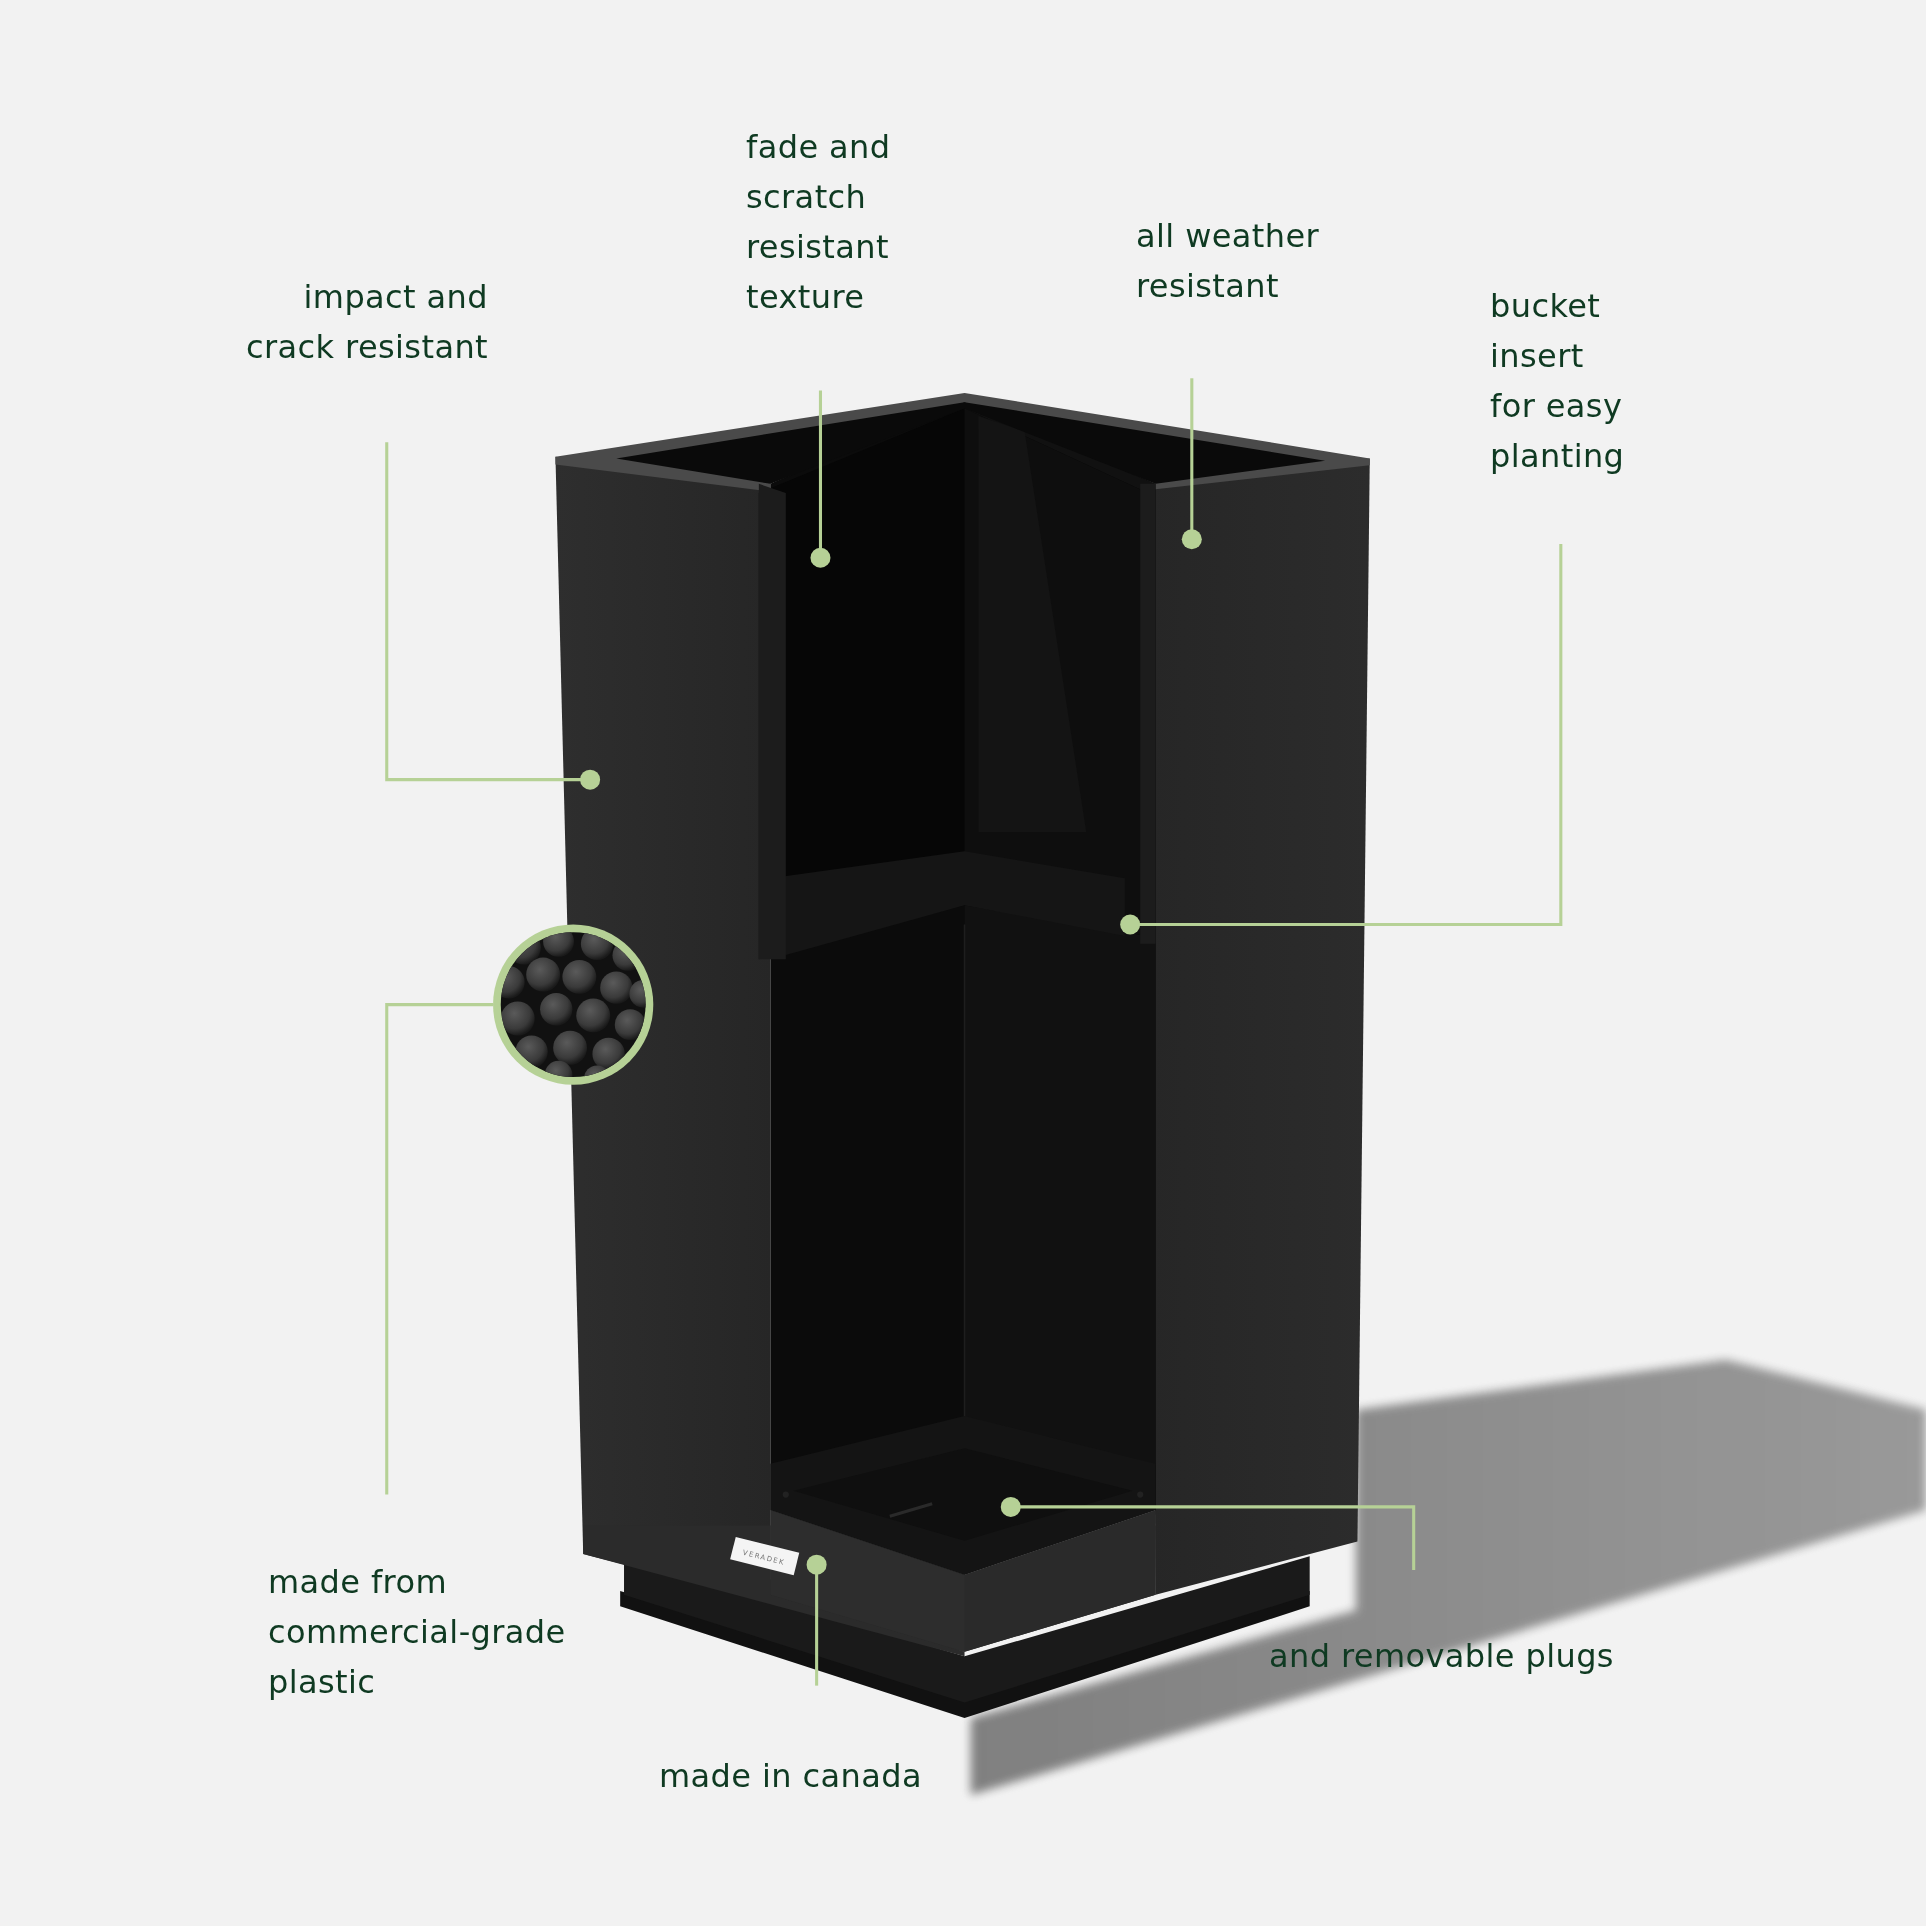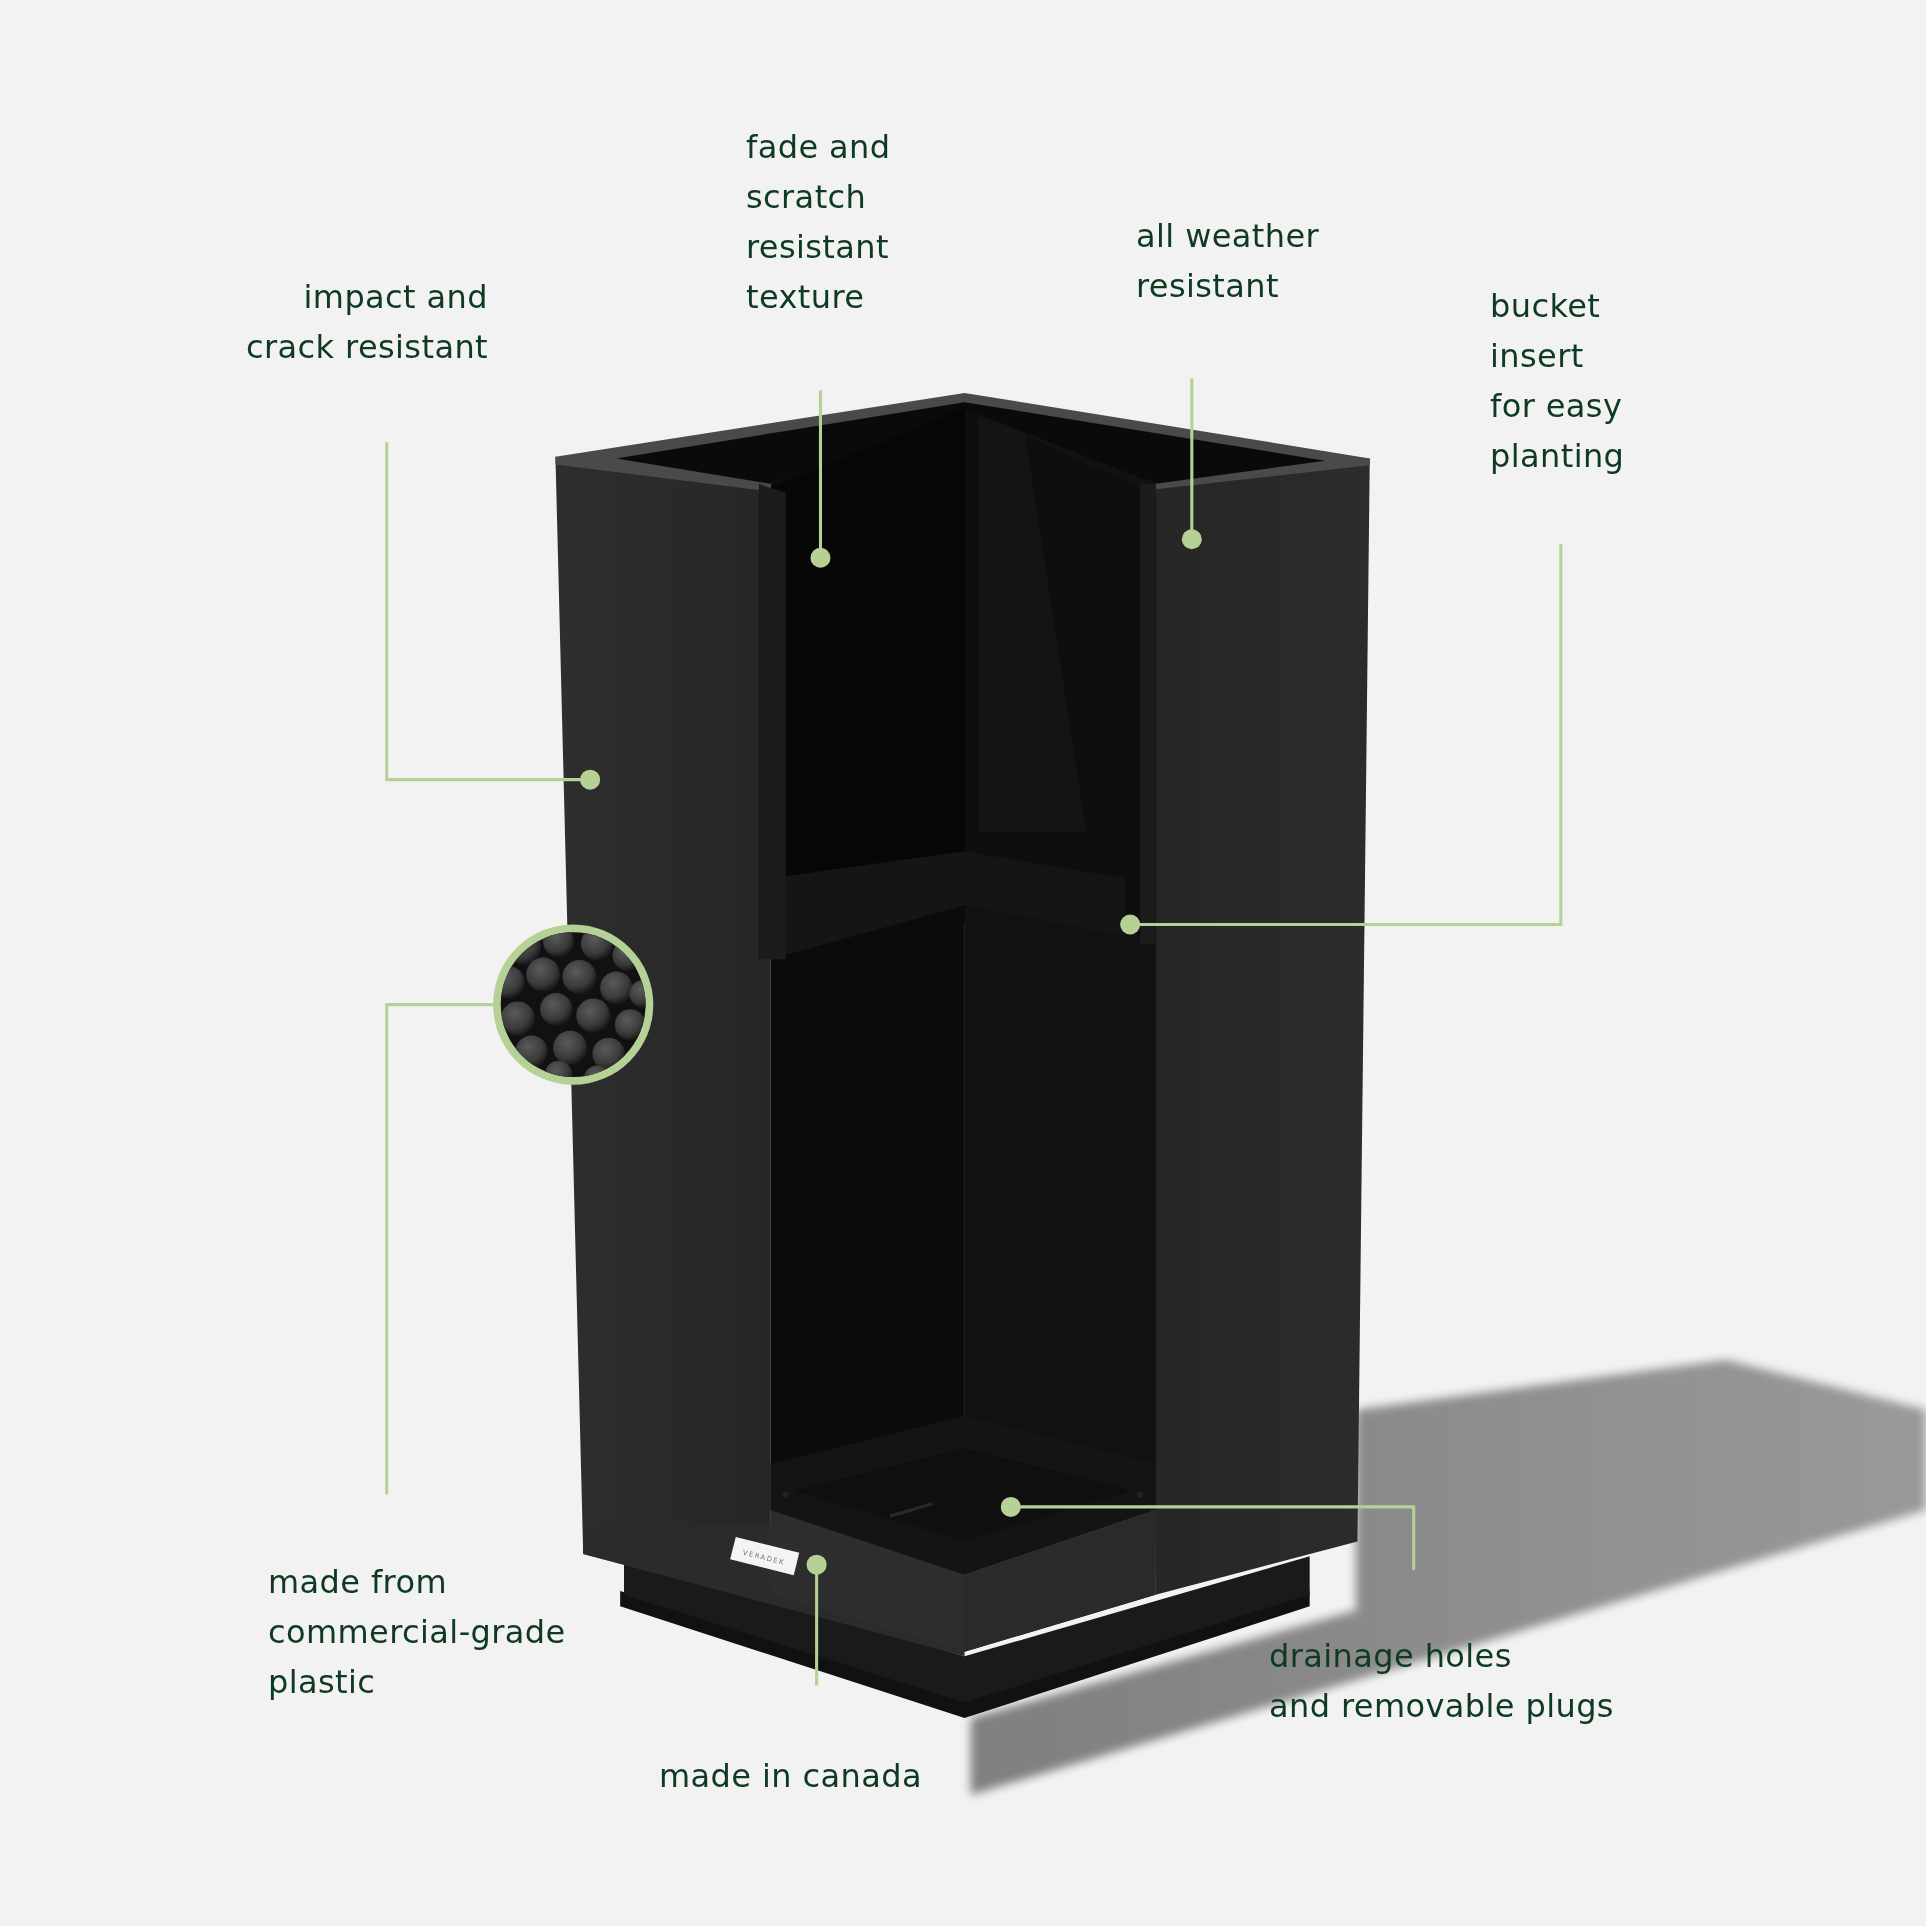--- a/index.html
+++ b/index.html
@@ -170,18 +170,17 @@
     <span class="ln">made from</span>
     <span class="ln">commercial-grade</span>
     <span class="ln">plastic</span>
   </div>
 
   <div class="label" style="left:659px; top:1751px;">
     <span class="ln">made in canada</span>
   </div>
 
   <div class="label" style="left:1269px; top:1631px;">
-    <span class="ln">drainage holes</span>
     <span class="ln">and removable plugs</span>
   </div>
 
 </div>
 
 
 </body></html>

